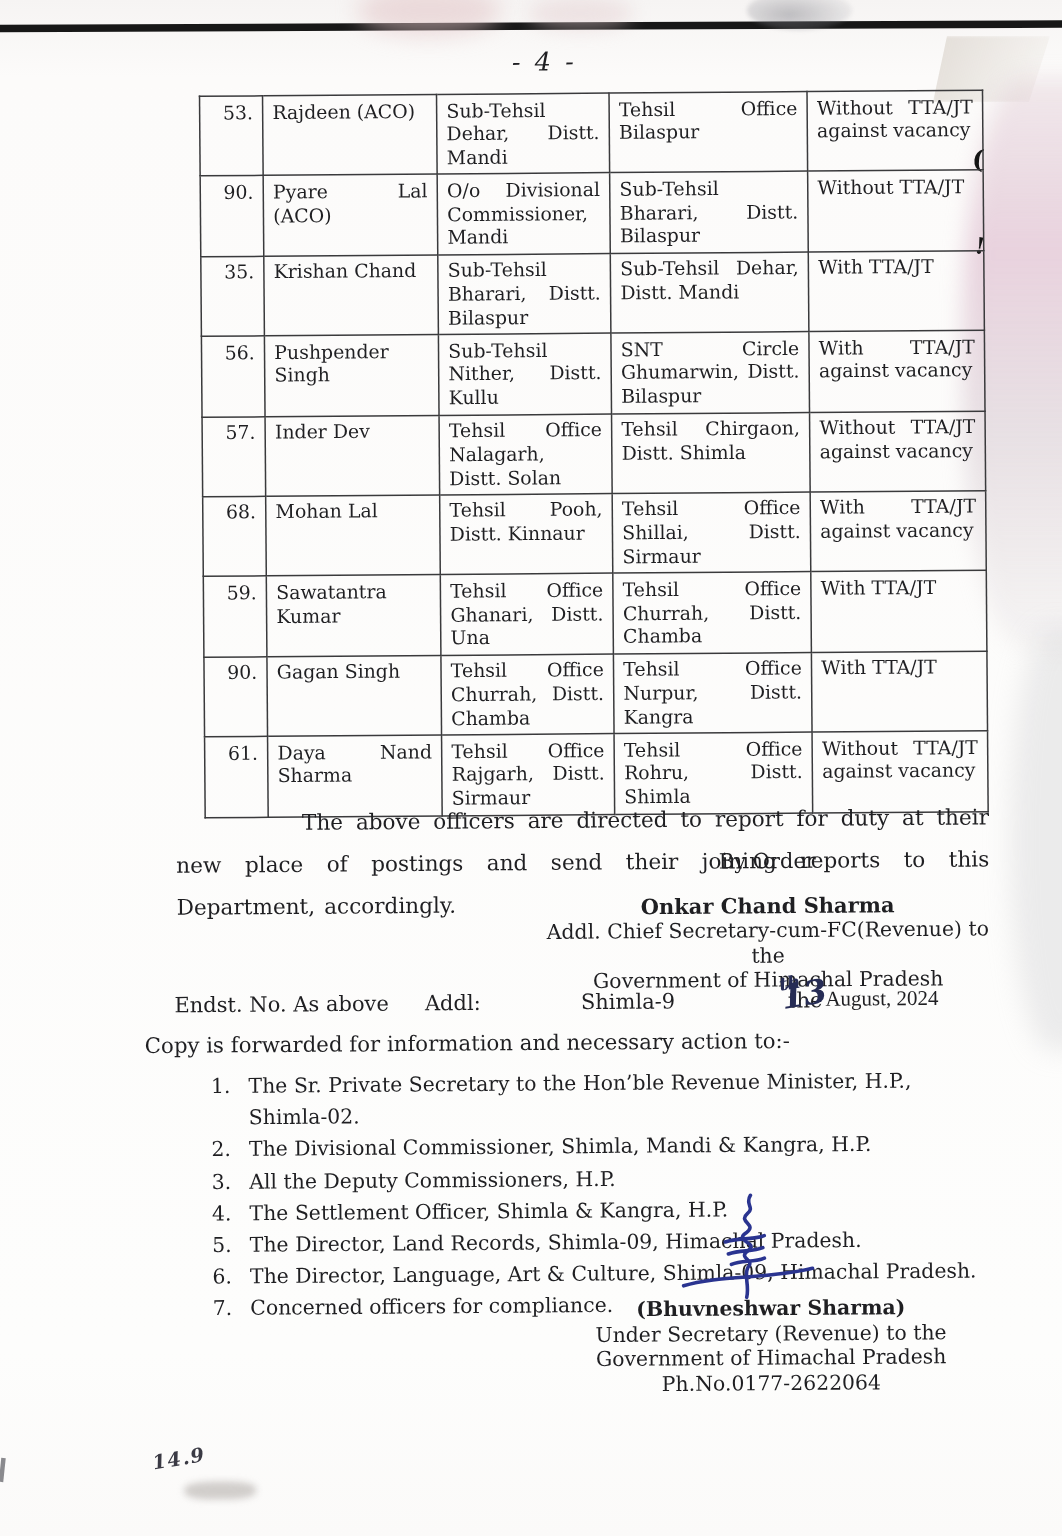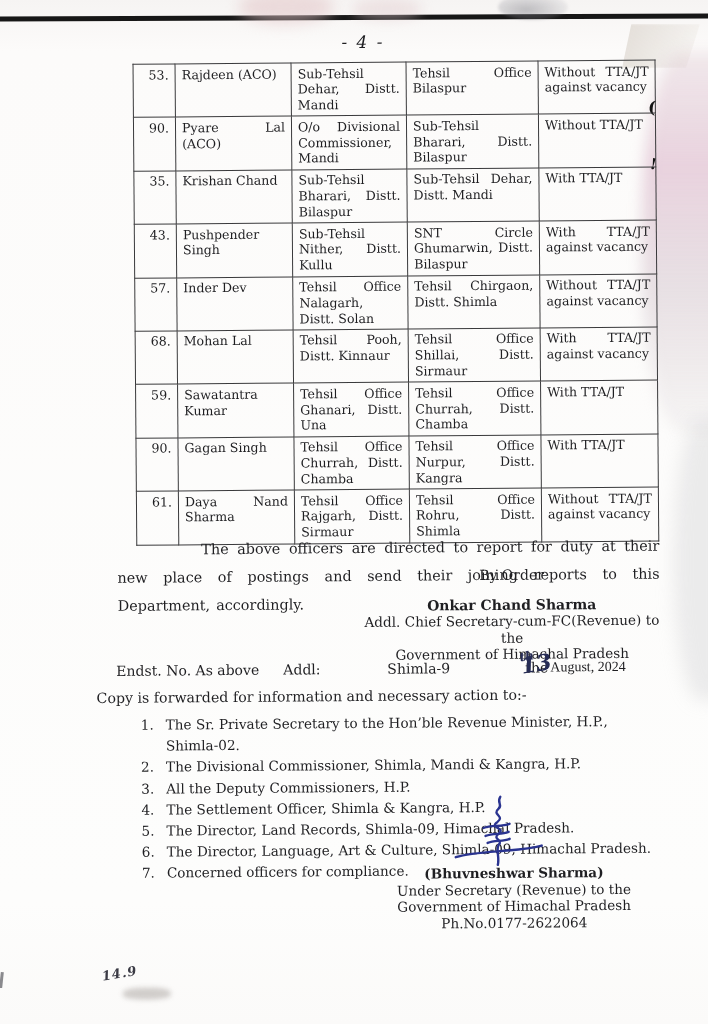--- a/index.html
+++ b/index.html
@@ -109,21 +109,21 @@
           <td>Without TTA/JT</td>
         </tr>
         <tr>
           <td class="sn">35.</td>
           <td>Krishan Chand</td>
           <td>Sub-Tehsil Bharari, Distt. Bilaspur</td>
           <td>Sub-Tehsil Dehar, Distt. Mandi</td>
           <td>With TTA/JT</td>
         </tr>
         <tr>
-          <td class="sn">43.</td>
+          <td class="sn">56.</td>
           <td>Pushpender Singh</td>
           <td>Sub-Tehsil Nither, Distt. Kullu</td>
           <td>SNT Circle Ghumarwin, Distt. Bilaspur</td>
           <td>With TTA/JT against vacancy</td>
         </tr>
         <tr>
           <td class="sn">57.</td>
           <td>Inder Dev</td>
           <td>Tehsil Office Nalagarh, Distt. Solan</td>
           <td>Tehsil Chirgaon, Distt. Shimla</td>

